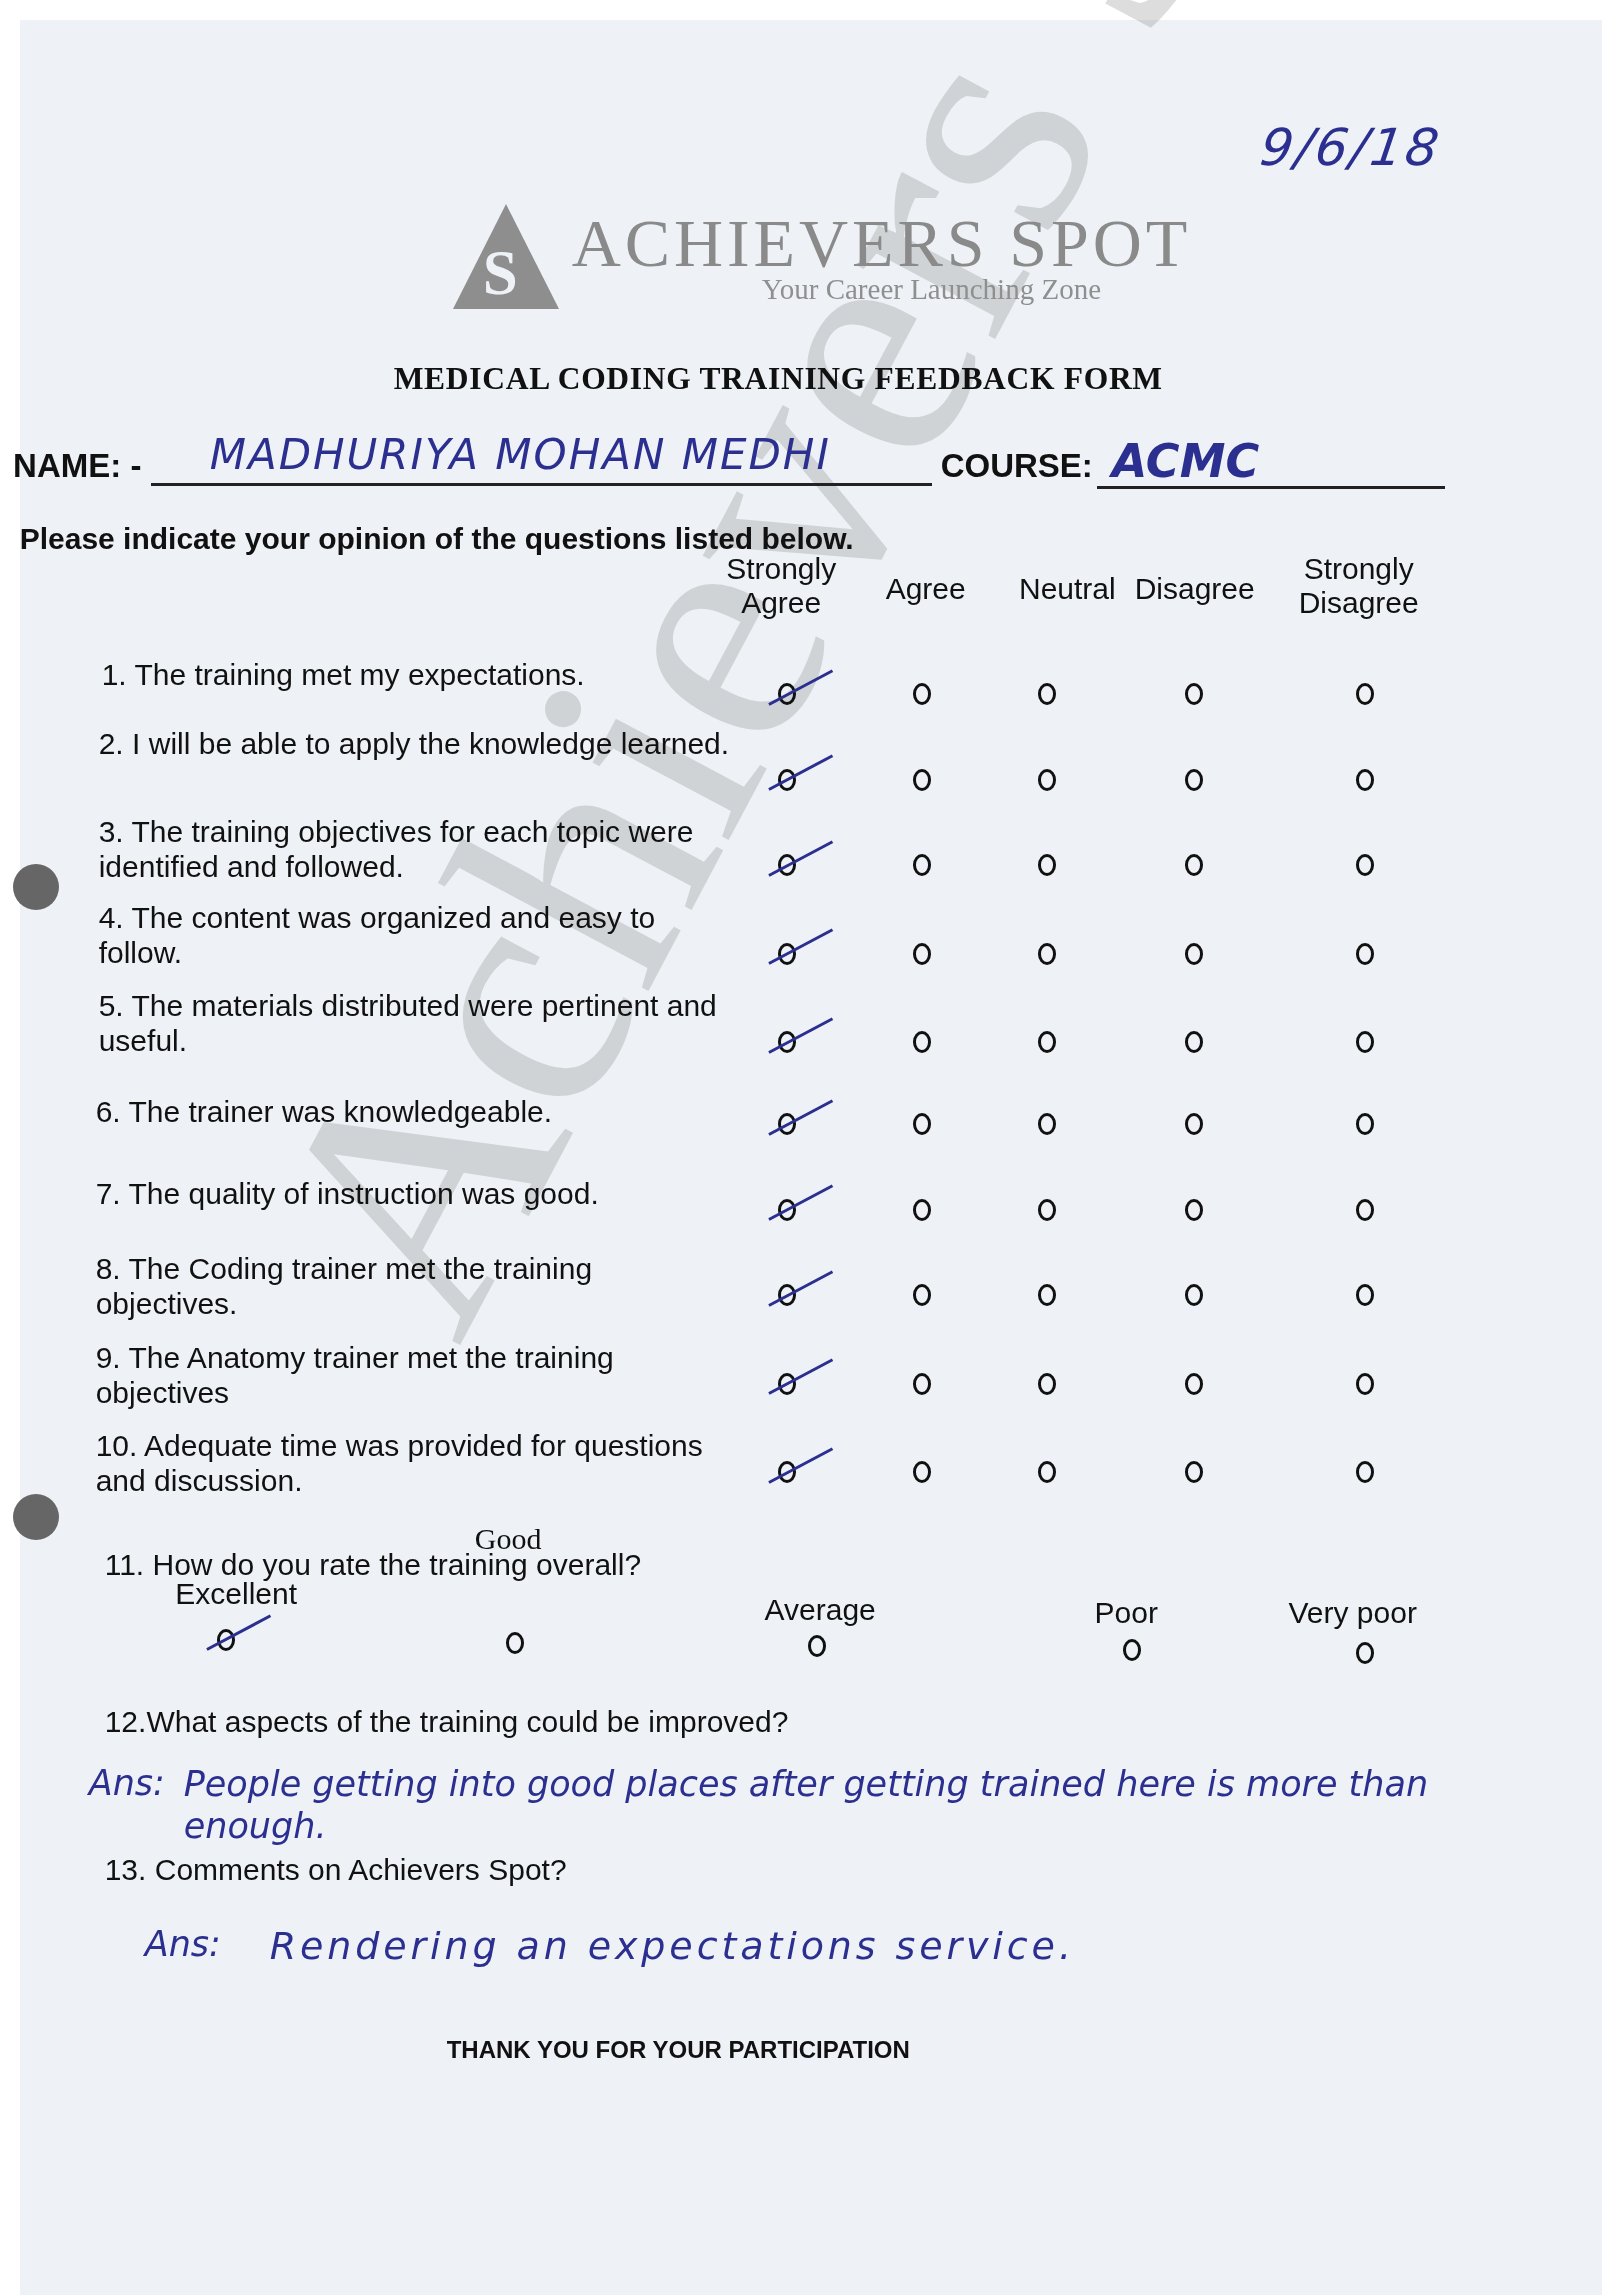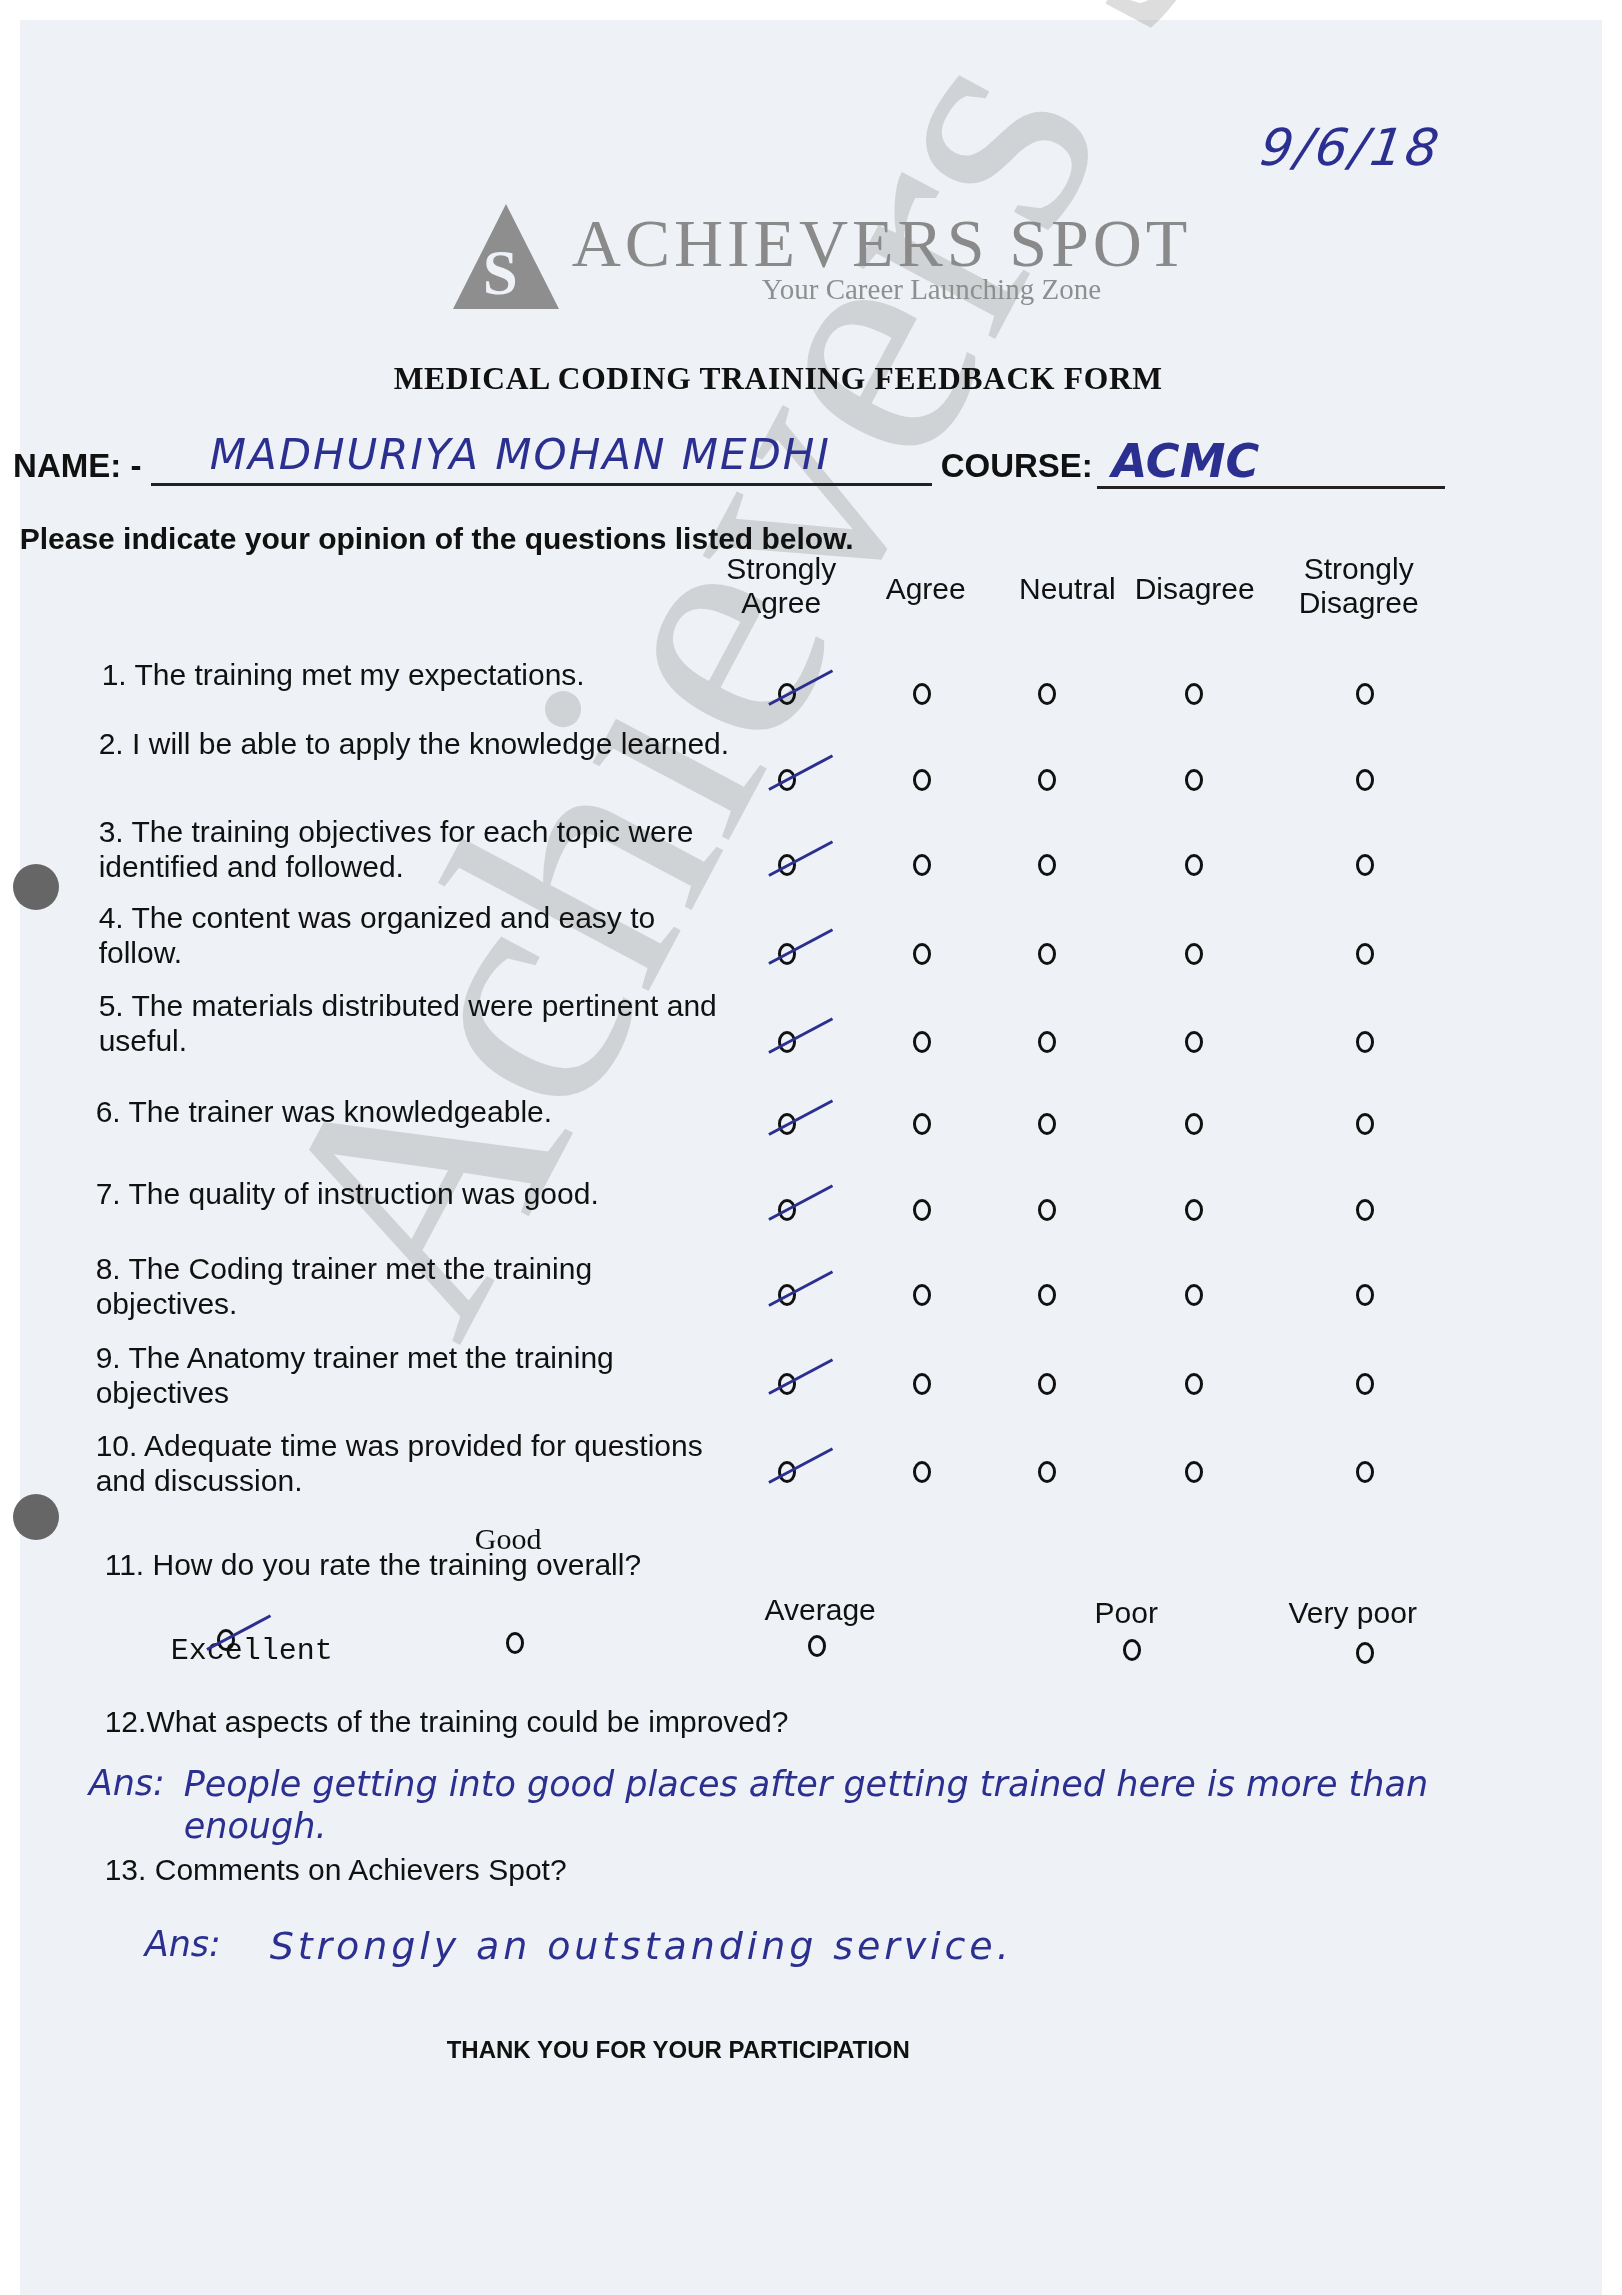--- a/index.html
+++ b/index.html
@@ -153,38 +153,38 @@
 
     <div class="abs circle" style="left:758px;top:1441px;"></div>
     <div class="abs check" style="left:749px;top:1461px;"></div>
     <div class="abs circle" style="left:893px;top:1441px;"></div>
     <div class="abs circle" style="left:1018px;top:1441px;"></div>
     <div class="abs circle" style="left:1165px;top:1441px;"></div>
     <div class="abs circle" style="left:1336px;top:1441px;"></div>
   </div>
 
   <div class="abs q" style="left:85px;top:1527px;">11. How do you rate the training overall?</div>
-  <div class="abs hdr" style="left:151px;top:1614px;width:131px;font-family:Liberation Mono, monospace;">Excellent</div>
+  <div class="abs hdr" style="left:151px;top:1557px;width:131px;">Excellent</div>
   <div class="abs hdr" style="left:446px;top:1502px;width:85px;font-family:Liberation Serif, serif;">Good</div>
   <div class="abs hdr" style="left:735px;top:1573px;width:131px;">Average</div>
   <div class="abs hdr" style="left:1064px;top:1576px;width:85px;">Poor</div>
   <div class="abs hdr" style="left:1261px;top:1576px;width:144px;">Very poor</div>
   <div class="abs circle" style="left:197px;top:1609px;"></div>
   <div class="abs check" style="left:187px;top:1628px;"></div>
   <div class="abs circle" style="left:486px;top:1612px;"></div>
   <div class="abs circle" style="left:788px;top:1615px;"></div>
   <div class="abs circle" style="left:1103px;top:1619px;"></div>
   <div class="abs circle" style="left:1336px;top:1622px;"></div>
 
   <div class="abs q" style="left:85px;top:1684px;width:919px;">12.What aspects of the training could be improved?</div>
   <div class="abs hand" style="left:69px;top:1743px;font-size:35px;">Ans:</div>
   <div class="abs hand" style="left:164px;top:1743px;font-size:35px;width:1379px;line-height:42px;">People getting into good places after getting trained here is more than enough.</div>
 
   <div class="abs q" style="left:85px;top:1832px;width:919px;">13. Comments on Achievers Spot?</div>
   <div class="abs hand" style="left:125px;top:1904px;font-size:35px;">Ans:</div>
-  <div class="abs hand" style="left:250px;top:1904px;font-size:38px;letter-spacing:3.9px;">Strongly an outstanding service.</div>
+  <div class="abs hand" style="left:250px;top:1904px;font-size:38px;letter-spacing:3.9px;">Rendering an expectations service.</div>
 
   <div class="abs thanks">THANK YOU FOR YOUR PARTICIPATION</div>
 
   <div class="abs hole" style="left:-6.6px;top:844px;"></div>
   <div class="abs hole" style="left:-6.6px;top:1474px;"></div>
 </div>
 
 
 </body></html>

